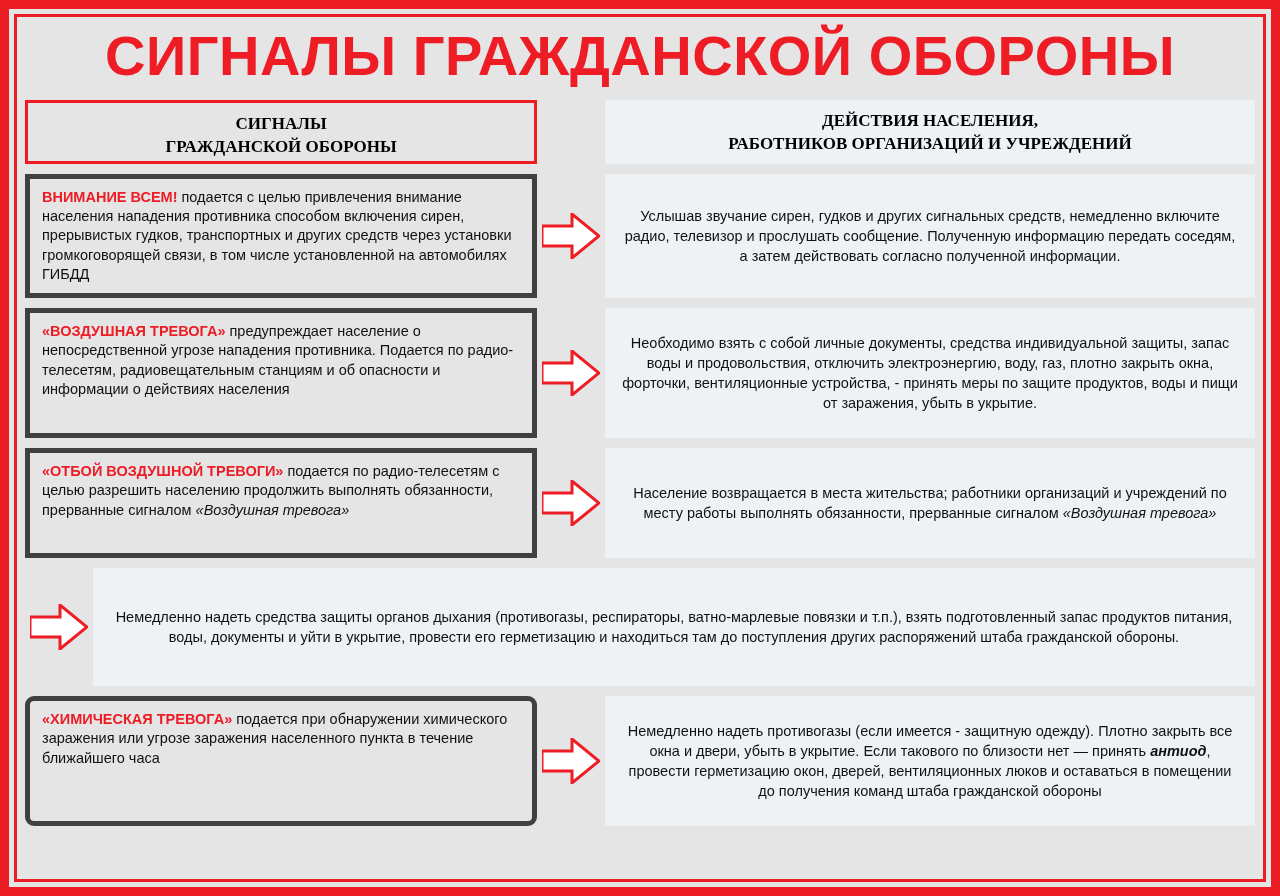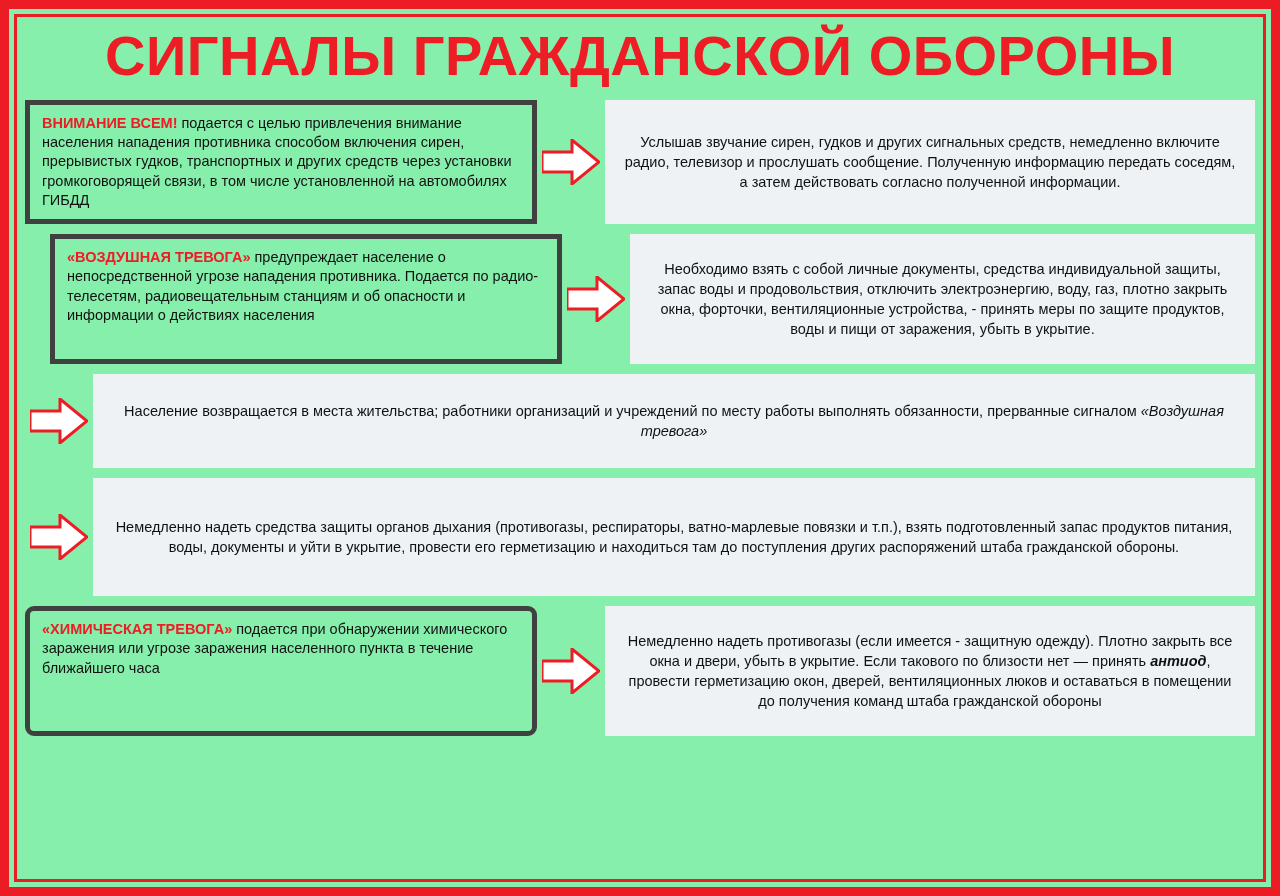--- a/index.html
+++ b/index.html
@@ -8,21 +8,21 @@
   }
   body {
     width: 1280px; height: 896px;
     background: #ffffff;
     font-family: "Liberation Sans", sans-serif;
     overflow: hidden;
   }
   .poster {
     position: relative;
     width: 1280px; height: 896px;
-    background: #86efac;
+    background: #e5e5e5;
     border: 9px solid #ec1c24;
     padding: 16px;
   }
   .inner-frame {
     position: absolute;
     left: 5px; top: 5px; right: 5px; bottom: 5px;
     border: 3px solid #ec1c24;
   }
   .content {
     position: absolute;
@@ -122,39 +122,54 @@
     color: #111;
     text-align: center;
     display: flex;
     align-items: center;
     justify-content: center;
     font-family: "Liberation Sans", sans-serif;
   }
   .action-box .bold { font-weight: bold; font-style: italic; }
   .r1 .signal-box { min-height: 108px; }
   .r1 .action-box { min-height: 108px; }
-  .r2 .signal-box { min-height: 108px; margin-left: 25px; }
+  .r2 .signal-box { min-height: 108px; }
   .r2 .action-box { min-height: 130px; justify-content: center; }
   .r3 .signal-box { min-height: 110px; }
   .r3 .action-box { min-height: 94px; }
   .r4 .signal-box { min-height: 118px; }
   .r4 .action-box { min-height: 118px; }
   .r5 .signal-box { min-height: 118px; border-radius: 9px; }
   .r5 .action-box { min-height: 130px; }
   .ital-q { font-style: italic; }
 </style>
 </head>
 <body>
 
 <div class="poster">
   <div class="inner-frame"></div>
   <div class="content">
 
     <div class="main-title">СИГНАЛЫ ГРАЖДАНСКОЙ ОБОРОНЫ</div>
 
+    <div class="columns">
+      <div class="col-left">
+        <div class="left-header">
+          <div>СИГНАЛЫ</div>
+          <div>ГРАЖДАНСКОЙ ОБОРОНЫ</div>
+        </div>
+      </div>
+      <div class="col-arrows"></div>
+      <div class="col-right">
+        <div class="right-header">
+          <div>ДЕЙСТВИЯ НАСЕЛЕНИЯ,</div>
+          <div>РАБОТНИКОВ ОРГАНИЗАЦИЙ И УЧРЕЖДЕНИЙ</div>
+        </div>
+      </div>
+    </div>
 
     <div class="row r1">
       <div class="signal-box">
         <span class="sig-name">ВНИМАНИЕ ВСЕМ!</span><span> подается с целью привлечения внимание населения  нападения противника способом включения сирен, прерывистых гудков, транспортных и других средств через установки громкоговорящей связи, в том числе установленной на автомобилях ГИБДД</span>
       </div>
       <div class="arrow-cell">
         <svg class="arrow" viewBox="0 0 58 46">
           <polygon points="0,13 30,13 30,1 57,23 30,45 30,33 0,33" fill="#ffffff" stroke="#ee1c25" stroke-width="3"></polygon>
         </svg>
       </div>
@@ -171,20 +186,23 @@
         <svg class="arrow" viewBox="0 0 58 46">
           <polygon points="0,13 30,13 30,1 57,23 30,45 30,33 0,33" fill="#ffffff" stroke="#ee1c25" stroke-width="3"></polygon>
         </svg>
       </div>
       <div class="action-box">
         <span>Необходимо взять с собой личные документы, средства индивидуальной защиты, запас воды и продовольствия, отключить электроэнергию, воду, газ, плотно закрыть окна, форточки, вентиляционные устройства, - принять меры по защите продуктов, воды и пищи от заражения, убыть в укрытие.</span>
       </div>
     </div>
 
     <div class="row r3">
+      <div class="signal-box">
+        <span class="sig-name">«ОТБОЙ ВОЗДУШНОЙ ТРЕВОГИ»</span><span> подается по радио-телесетям с целью разрешить населению продолжить выполнять обязанности, прерванные сигналом </span><span class="ital-q">«Воздушная тревога»</span>
+      </div>
       <div class="arrow-cell">
         <svg class="arrow" viewBox="0 0 58 46">
           <polygon points="0,13 30,13 30,1 57,23 30,45 30,33 0,33" fill="#ffffff" stroke="#ee1c25" stroke-width="3"></polygon>
         </svg>
       </div>
       <div class="action-box">
         <span>
           <span>Население возвращается в места жительства; работники организаций и учреждений по месту работы выполнять обязанности, прерванные сигналом </span><span class="ital-q">«Воздушная тревога»</span>
         </span>
       </div>

